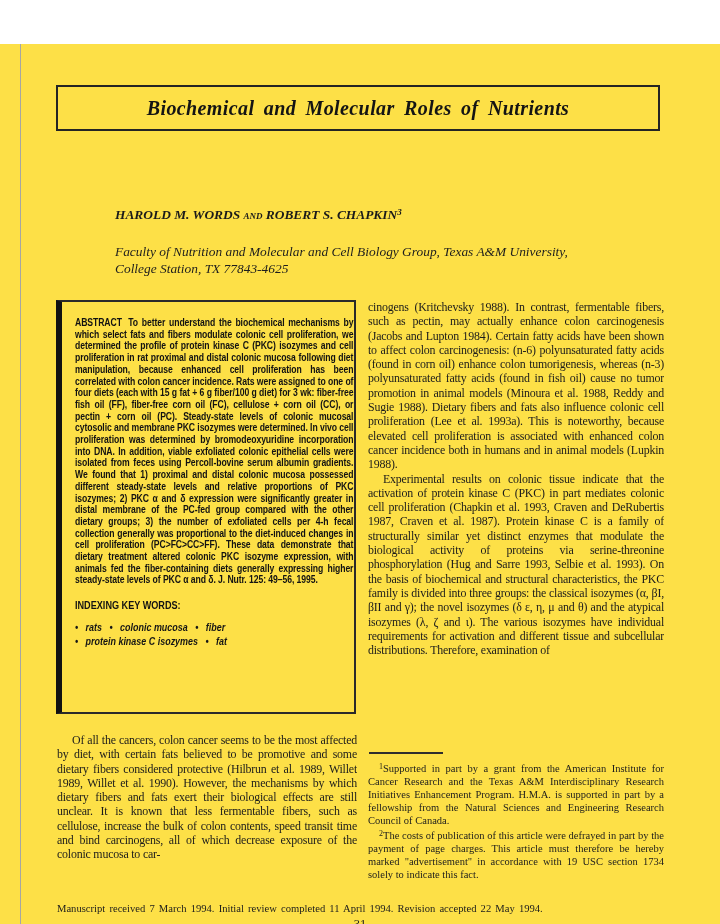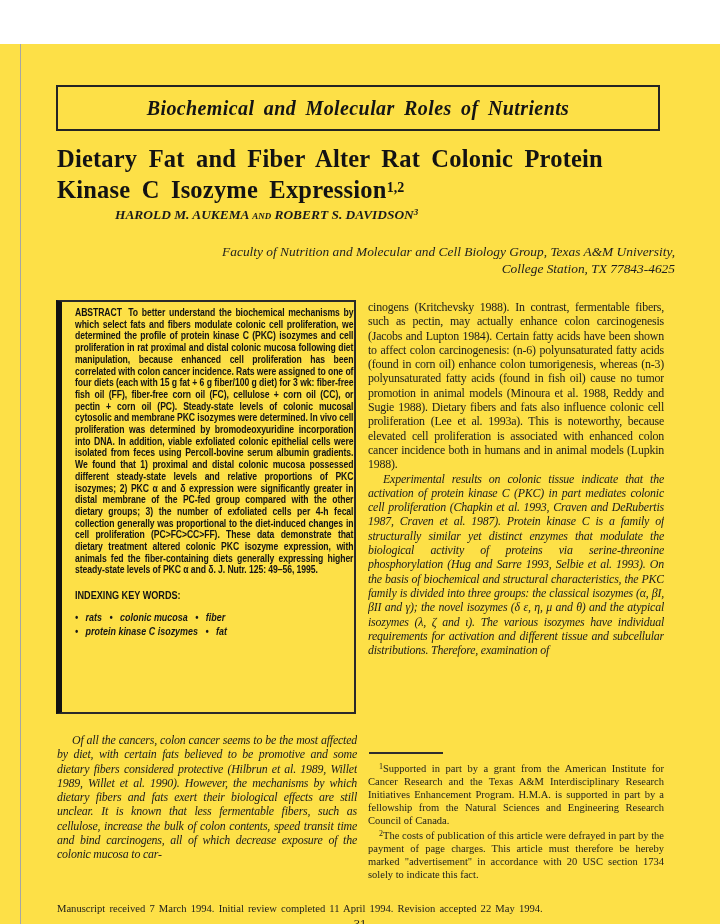--- a/index.html
+++ b/index.html
@@ -13,38 +13,38 @@
           border:2px solid #242424;display:flex;align-items:center;justify-content:center;}
   .banner-text{font:italic 700 20px "Liberation Serif",serif;letter-spacing:.4px;word-spacing:4px;color:#141414;}
   
   .title{position:absolute;left:57px;top:101px;width:612px;font:700 24.5px "Liberation Serif",serif;
          line-height:28.5px;letter-spacing:.2px;word-spacing:5px;color:#131313;}
   .title sup{font-size:14px;vertical-align:6px;letter-spacing:0;}
   .authors{position:absolute;left:115px;top:160px;width:560px;font:italic 700 13.4px "Liberation Serif",serif;
            line-height:17.5px;font-variant:small-caps;color:#1a1a1a;}
   .authors sup{font-size:9px;vertical-align:4px;}
   .affiliation{position:absolute;left:115px;top:200px;width:560px;font:italic 13.4px "Liberation Serif",serif;
-               line-height:16.5px;color:#1d1d1d;text-align:right;}
+               line-height:16.5px;color:#1d1d1d;}
   
   .abstract-box{position:absolute;left:56px;top:256px;width:300px;height:414px;box-sizing:border-box;
-                border:2px solid #2a2a2a;border-left:6px solid #111;padding:5px 0 0 13px;overflow:hidden;}
+                border:2px solid #2a2a2a;border-left:6px solid #111;padding:15px 0 0 13px;overflow:hidden;}
   .abstract-inner{width:348px;transform:scaleX(0.80);transform-origin:left top;}
   .abstract-text{font:700 10.8px "Liberation Sans",sans-serif;line-height:11.7px;text-align:justify;
                  letter-spacing:-.1px;color:#121212;}
   .abstract-label{padding-right:8px;}
   .keywords-label{margin-top:13px;font:700 11.4px "Liberation Sans",sans-serif;color:#121212;}
   .keyword-line{font:italic 700 11.2px "Liberation Sans",sans-serif;line-height:13.5px;
                 white-space:pre-wrap;color:#151515;}
   .keyword-line.first{margin-top:10px;}
   
   .body-text{font:11.9px "Liberation Serif",serif;line-height:14.3px;text-align:justify;
              letter-spacing:-.2px;color:#1b1b1b;}
   .body-left{position:absolute;left:57px;top:689px;width:300px;height:157px;overflow:hidden;}
   .body-right{position:absolute;left:368px;top:256px;width:296px;height:428px;overflow:hidden;}
-  .indent{text-indent:15px;font-style:italic;}
+  .indent{text-indent:15px;}
   p{margin:0;}
   
   .fn-rule{position:absolute;left:369px;top:708px;width:74px;height:1.5px;background:#2e2e2e;}
   .footnotes{position:absolute;left:368px;top:716px;width:296px;font:10.5px "Liberation Serif",serif;
              line-height:13px;text-align:justify;color:#1c1c1c;}
   .footnote{text-indent:11px;}
   .footnote sup{font-size:8px;vertical-align:3px;}
   
   .footer-copyright{position:absolute;left:57px;top:845px;font:10.6px "Liberation Serif",serif;
                     word-spacing:1.5px;color:#1c1c1c;}
@@ -58,27 +58,23 @@
 
 <div class="page">
 
   <div class="edge-line"></div>
   <div class="bottom-band"></div>
 
   <div class="banner">
     <span class="banner-text">Biochemical and Molecular Roles of Nutrients</span>
   </div>
 
-  <div class="title">
-    <div>Dietary Fat and Fiber Alter Rat Colonic Protein</div>
-    <div><span>Kinase C Isozyme Expression</span><sup>1,2</sup></div>
-  </div>
 
   <div class="authors">
-    <div><span>HAROLD M. AUKEMA and ROBERT S. DAVIDSON</span><sup>3</sup></div>
+    <div><span>HAROLD M. WORDS and ROBERT S. CHAPKIN</span><sup>3</sup></div>
   </div>
 
   <div class="affiliation">
     <div>Faculty of Nutrition and Molecular and Cell Biology Group, Texas A&amp;M University,</div>
     <div>College Station, TX 77843-4625</div>
   </div>
 
   <div class="abstract-box">
     <div class="abstract-inner">
       <p class="abstract-text"><span class="abstract-label">ABSTRACT</span><span>To better understand the biochemical mechanisms by which select fats and fibers modulate colonic cell proliferation, we determined the profile of protein kinase C (PKC) isozymes and cell proliferation in rat proximal and distal colonic mucosa following diet manipulation, because enhanced cell proliferation has been correlated with colon cancer incidence. Rats were assigned to one of four diets (each with 15 g fat + 6 g fiber/100 g diet) for 3 wk: fiber-free fish oil (FF), fiber-free corn oil (FC), cellulose + corn oil (CC), or pectin + corn oil (PC). Steady-state levels of colonic mucosal cytosolic and membrane PKC isozymes were determined. In vivo cell proliferation was determined by bromodeoxyuridine incorporation into DNA. In addition, viable exfoliated colonic epithelial cells were isolated from feces using Percoll-bovine serum albumin gradients. We found that 1) proximal and distal colonic mucosa possessed different steady-state levels and relative proportions of PKC isozymes; 2) PKC α and δ expression were significantly greater in distal membrane of the PC-fed group compared with the other dietary groups; 3) the number of exfoliated cells per 4-h fecal collection generally was proportional to the diet-induced changes in cell proliferation (PC&gt;FC&gt;CC&gt;FF). These data demonstrate that dietary treatment altered colonic PKC isozyme expression, with animals fed the fiber-containing diets generally expressing higher steady-state levels of PKC α and δ. J. Nutr. 125: 49–56, 1995.</span></p>
@@ -94,19 +90,19 @@
 
   <div class="body-right">
     <p class="body-text">cinogens (Kritchevsky 1988). In contrast, fermentable fibers, such as pectin, may actually enhance colon carcinogenesis (Jacobs and Lupton 1984). Certain fatty acids have been shown to affect colon carcinogenesis: (n-6) polyunsaturated fatty acids (found in corn oil) enhance colon tumorigenesis, whereas (n-3) polyunsaturated fatty acids (found in fish oil) cause no tumor promotion in animal models (Minoura et al. 1988, Reddy and Sugie 1988). Dietary fibers and fats also influence colonic cell proliferation (Lee et al. 1993a). This is noteworthy, because elevated cell proliferation is associated with enhanced colon cancer incidence both in humans and in animal models (Lupkin 1988).</p>
     <p class="body-text indent">Experimental results on colonic tissue indicate that the activation of protein kinase C (PKC) in part mediates colonic cell proliferation (Chapkin et al. 1993, Craven and DeRubertis 1987, Craven et al. 1987). Protein kinase C is a family of structurally similar yet distinct enzymes that modulate the biological activity of proteins via serine-threonine phosphorylation (Hug and Sarre 1993, Selbie et al. 1993). On the basis of biochemical and structural characteristics, the PKC family is divided into three groups: the classical isozymes (α, βI, βII and γ); the novel isozymes (δ ε, η, μ and θ) and the atypical isozymes (λ, ζ and ι). The various isozymes have individual requirements for activation and different tissue and subcellular distributions. Therefore, examination of</p>
   </div>
 
   <div class="fn-rule"></div>
 
   <div class="footnotes">
     <p class="footnote"><sup>1</sup><span>Supported in part by a grant from the American Institute for Cancer Research and the Texas A&amp;M Interdisciplinary Research Initiatives Enhancement Program. H.M.A. is supported in part by a fellowship from the Natural Sciences and Engineering Research Council of Canada.</span></p>
-    <p class="footnote"><sup>2</sup><span>The costs of publication of this article were defrayed in part by the payment of page charges. This article must therefore be hereby marked "advertisement" in accordance with 20 USC section 1734 solely to indicate this fact.</span></p>
+    <p class="footnote"><sup>2</sup><span>The costs of publication of this article were defrayed in part by the payment of page charges. This article must therefore be hereby marked "advertisement" in accordance with 19 USC section 1734 solely to indicate this fact.</span></p>
   </div>
 
   <div class="footer-manuscript">Manuscript received 7 March 1994. Initial review completed 11 April 1994. Revision accepted 22 May 1994.</div>
   <div class="page-number">31</div>
 
 </div>
 
 </body></html>

